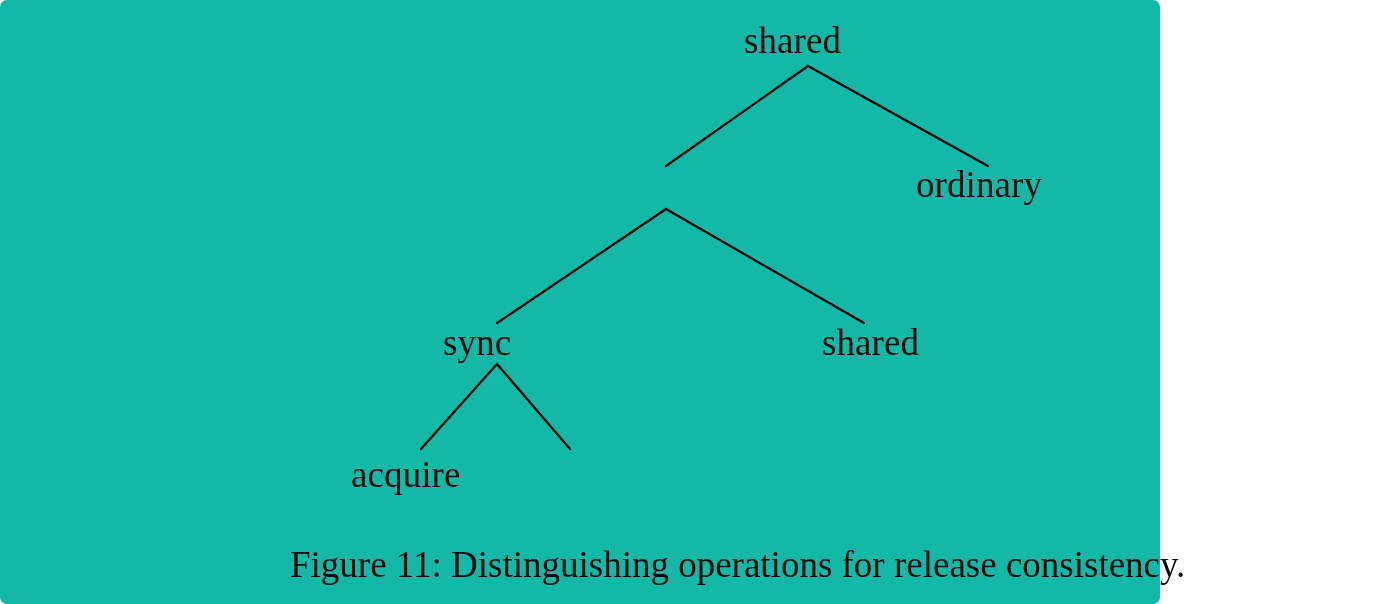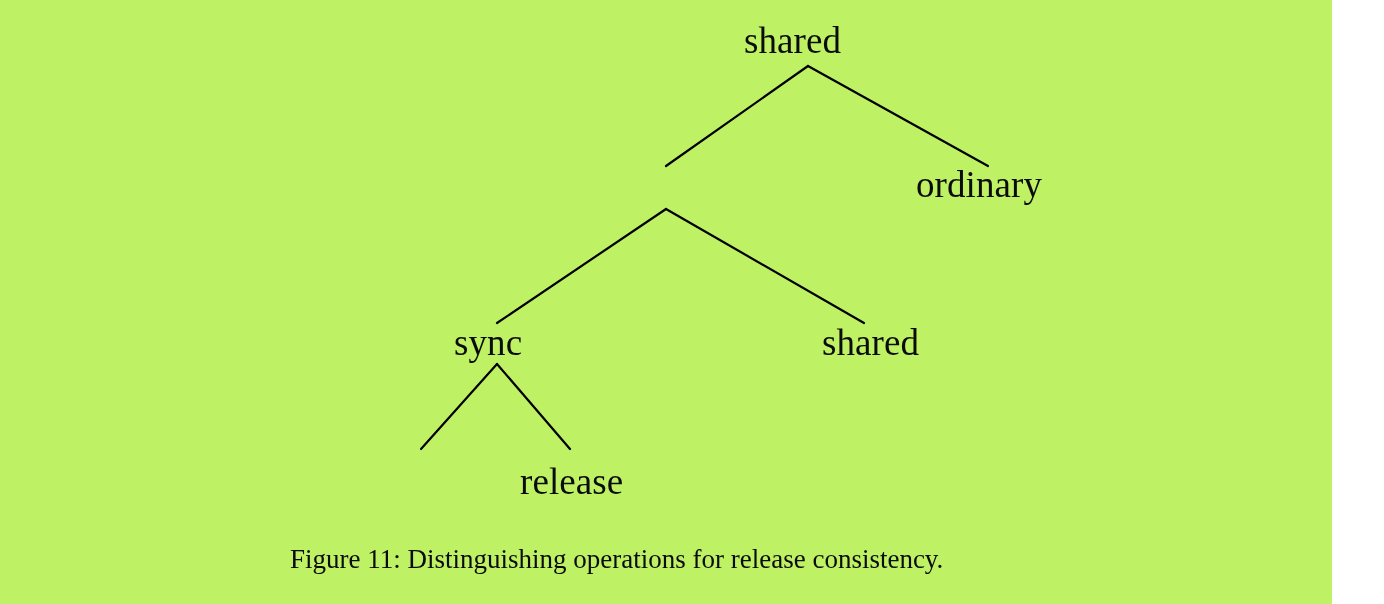--- a/index.html
+++ b/index.html
@@ -9,23 +9,24 @@
   }
   body {
     width: 1384px;
     height: 604px;
     font-family: "Liberation Serif", "DejaVu Serif", serif;
     color: #000000;
     overflow: hidden;
   }
   #figure-root {
     position: relative;
-    width: 1332px;
+    width: 1160px;
     height: 604px;
-    background: #bef264;
+    background: #14b8a6;
+    border-radius: 7px;
   }
   #tree-svg {
     position: absolute;
     left: 0;
     top: 0;
     width: 1384px;
     height: 604px;
   }
   .node-label {
     position: absolute;
@@ -37,30 +38,30 @@
     letter-spacing: 0.1px;
   }
   .lvl0 { font-size: 37px; }
   .lvl1 { font-size: 37px; }
   .lvl2 { font-size: 37px; }
   .lvl3 { font-size: 37px; }
 
   #node-shared   { left: 744px;  top: 22px;  }
   #node-special  { left: 601px;  top: 166px; }
   #node-ordinary { left: 916px;  top: 166px; }
-  #node-sync     { left: 454px;  top: 324px; }
+  #node-sync     { left: 443px;  top: 324px; }
   #node-nsync    { left: 822px;  top: 324px; }
   #node-acquire  { left: 351px;  top: 456px; }
   #node-release  { left: 520px;  top: 463px; }
 
   #figure-caption {
     position: absolute;
     left: 290px;
     top: 544px;
-    font-size: 27px;
+    font-size: 37px;
     line-height: 1.15;
     white-space: nowrap;
     color: #0b0b0b;
     font-family: "Liberation Serif", "DejaVu Serif", serif;
   }
 </style>
 </head>
 <body>
 
 <div id="figure-root">
@@ -78,18 +79,18 @@
 
   <div class="node-label lvl0" id="node-shared">shared</div>
 
 
   <div class="node-label lvl1" id="node-ordinary">ordinary</div>
 
   <div class="node-label lvl2" id="node-sync">sync</div>
 
   <div class="node-label lvl2" id="node-nsync">shared</div>
 
+  <div class="node-label lvl3" id="node-acquire">acquire</div>
 
-  <div class="node-label lvl3" id="node-release">release</div>
 
   <div id="figure-caption">Figure 11: Distinguishing operations for release consistency.</div>
 
 </div>
 
 </body></html>

